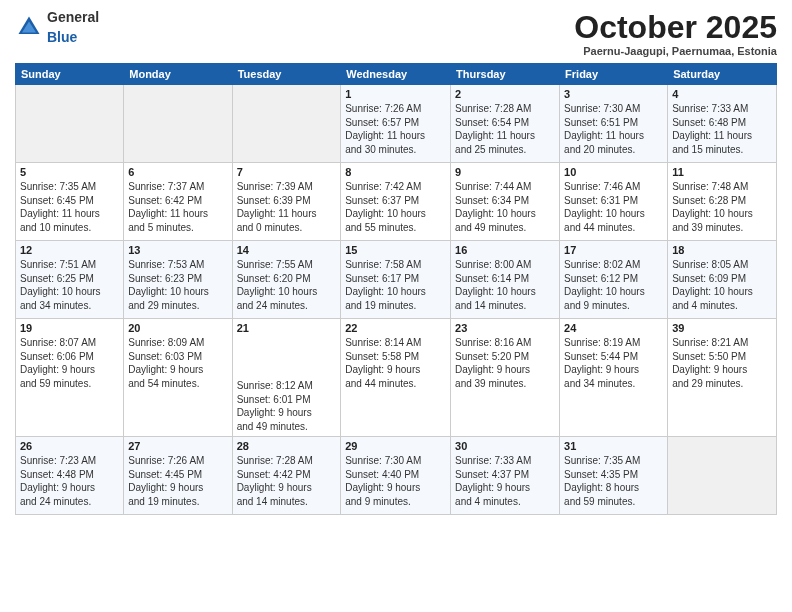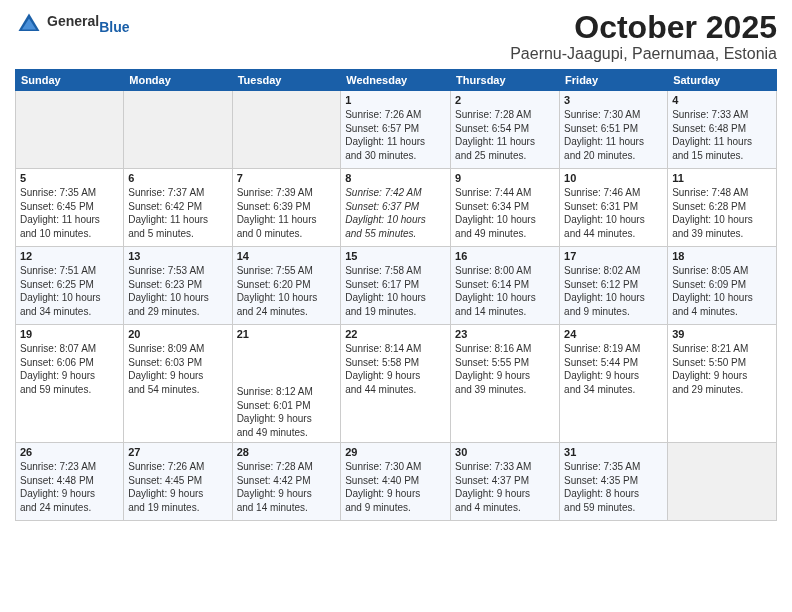--- a/index.html
+++ b/index.html
@@ -20,20 +20,21 @@
       justify-content: space-between;
       align-items: flex-start;
       margin-bottom: 6px;
     }
     .logo {
       display: flex;
       align-items: center;
     }
     .logo-text {
       display: flex;
+      flex-direction: column;
       line-height: 1;
     }
     .logo-general {
       font-size: 14px;
       font-weight: bold;
       color: #333;
     }
     .logo-blue {
       font-size: 14px;
       font-weight: bold;
@@ -48,22 +49,23 @@
     .title-block {
       text-align: right;
     }
     .month-title {
       font-size: 32px;
       font-weight: bold;
       color: #222;
       line-height: 1.1;
     }
     .location {
-      font-size: 16px;
+      font-size: 11px;
       color: #444;
+      font-weight: bold;
     }
     .calendar {
       width: 100%;
       border-collapse: collapse;
     }
     .calendar th {
       background: #1a5fa8;
       color: #fff;
       font-size: 11px;
       font-weight: bold;
@@ -187,21 +189,21 @@
           </td>
           <td>
             <span class="day-number">7</span>
             <div class="day-info" style="white-space: pre-line;">Sunrise: 7:39 AM
 Sunset: 6:39 PM
 Daylight: 11 hours
 and 0 minutes.</div>
           </td>
           <td>
             <span class="day-number">8</span>
-            <div class="day-info" style="white-space: pre-line; font-style: italic;">Sunrise: 7:42 AM
+            <div class="day-info" style="white-space: pre-line;">Sunrise: 7:42 AM
 Sunset: 6:37 PM
 Daylight: 10 hours
 and 55 minutes.</div>
           </td>
           <td>
             <span class="day-number">9</span>
             <div class="day-info" style="white-space: pre-line;">Sunrise: 7:44 AM
 Sunset: 6:34 PM
 Daylight: 10 hours
 and 49 minutes.</div>
@@ -297,21 +299,21 @@
           <td>
             <span class="day-number">22</span>
             <div class="day-info" style="white-space: pre-line;">Sunrise: 8:14 AM
 Sunset: 5:58 PM
 Daylight: 9 hours
 and 44 minutes.</div>
           </td>
           <td>
             <span class="day-number">23</span>
             <div class="day-info" style="white-space: pre-line;">Sunrise: 8:16 AM
-Sunset: 5:55 PM
+Sunset: 5:20 PM
 Daylight: 9 hours
 and 39 minutes.</div>
           </td>
           <td>
             <span class="day-number">24</span>
             <div class="day-info" style="white-space: pre-line;">Sunrise: 8:19 AM
 Sunset: 5:44 PM
 Daylight: 9 hours
 and 34 minutes.</div>
           </td>

